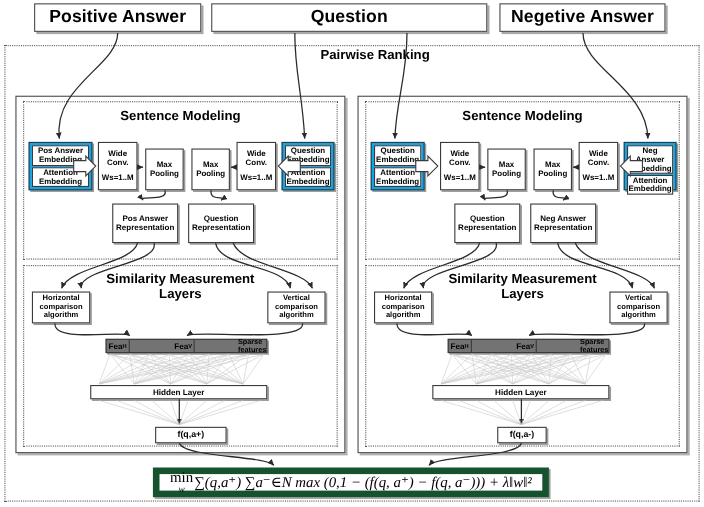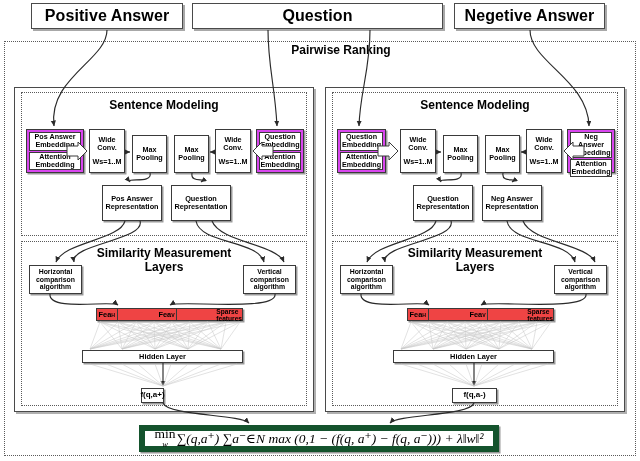--- a/index.html
+++ b/index.html
@@ -48,21 +48,21 @@
     position:absolute;
     font-weight:bold;
     color:#000;
     text-align:center;
     white-space:pre-line;
   }
   
   .embed{
     position:absolute;box-sizing:border-box;
     border:1px solid #3a3a3a;
-    background:#d946ef;
+    background:#0ea5e9;
     box-shadow:1.5px 1.5px 0 0 #9a9a9a;
     display:flex;flex-direction:column;
     padding:1.5px;
   }
   .embed .cell{
     flex:1;
     border:1px solid #3a3a3a;
     display:flex;align-items:center;justify-content:center;
     text-align:center;
     font-weight:bold;font-size:7.2px;line-height:1.12;
@@ -71,21 +71,21 @@
   }
   
   svg.overlay{
     position:absolute;left:0;top:0;width:640px;height:461px;
     pointer-events:none;
   }
   .fea-row{
     position:absolute;box-sizing:border-box;
     display:flex;
     border:1px solid #3a3a3a;
-    background:#ef4444;
+    background:#737373;
     box-shadow:1.5px 1.5px 0 0 #9a9a9a;
     gap:39px;
   }
   .fea-row > div{
     box-sizing:border-box;
     border-right:1px solid #3a3a3a;
     display:flex;align-items:center;justify-content:center;
     font-size:7.4px;font-weight:bold;
   }
   .fea-row > div:last-child{border-right:none;}
@@ -168,21 +168,21 @@
   <div class="fea-row" style="left:96px;top:308px;width:147px;height:13px;">
     <div style="width:48px;">
       Fea<sub>H</sub></div>
     <div style="width:48px;">
       Fea<sub>V</sub></div>
     <div style="width:51px;font-size:6.6px;">Sparse features</div>
   </div>
 
   <div class="box" style="left:82px;top:350px;width:161px;height:13px;font-size:7.4px;">Hidden Layer</div>
 
-  <div class="box" style="left:141px;top:388px;width:23px;height:15px;font-size:8px;">f(q,a+)</div>
+  <div class="box" style="left:141px;top:388px;width:65px;height:15px;font-size:8px;">f(q,a+)</div>
 
   <div class="solidpanel" style="left:325px;top:87px;width:300px;height:325px;"></div>
 
   <div class="dotted" style="left:332px;top:92px;width:286px;height:144px;"></div>
   <div class="panel-title" style="left:332px;top:98px;width:286px;font-size:12px;">Sentence Modeling</div>
 
   <div class="embed" style="left:337px;top:129px;width:49px;height:44px;">
     <div class="cell">Question Embedding</div>
     <div class="cell">Attention Embedding</div>
   </div>

